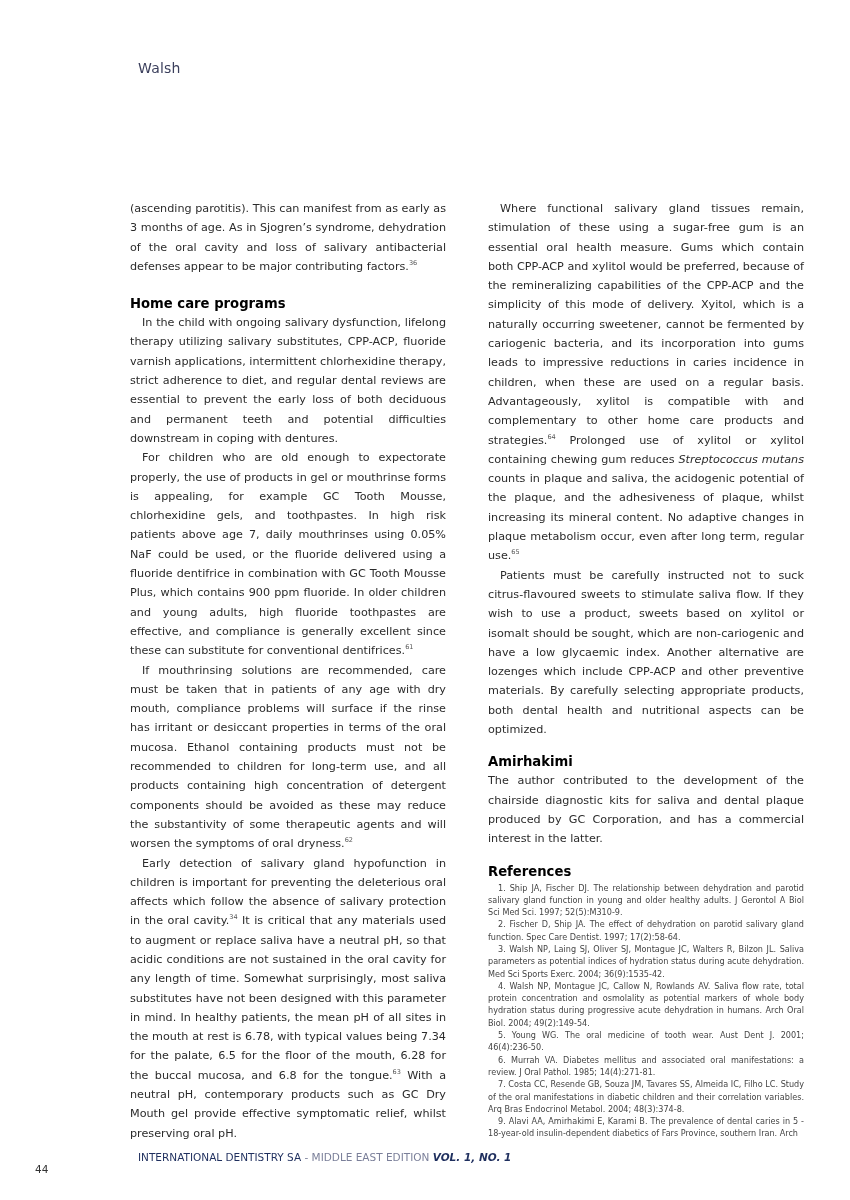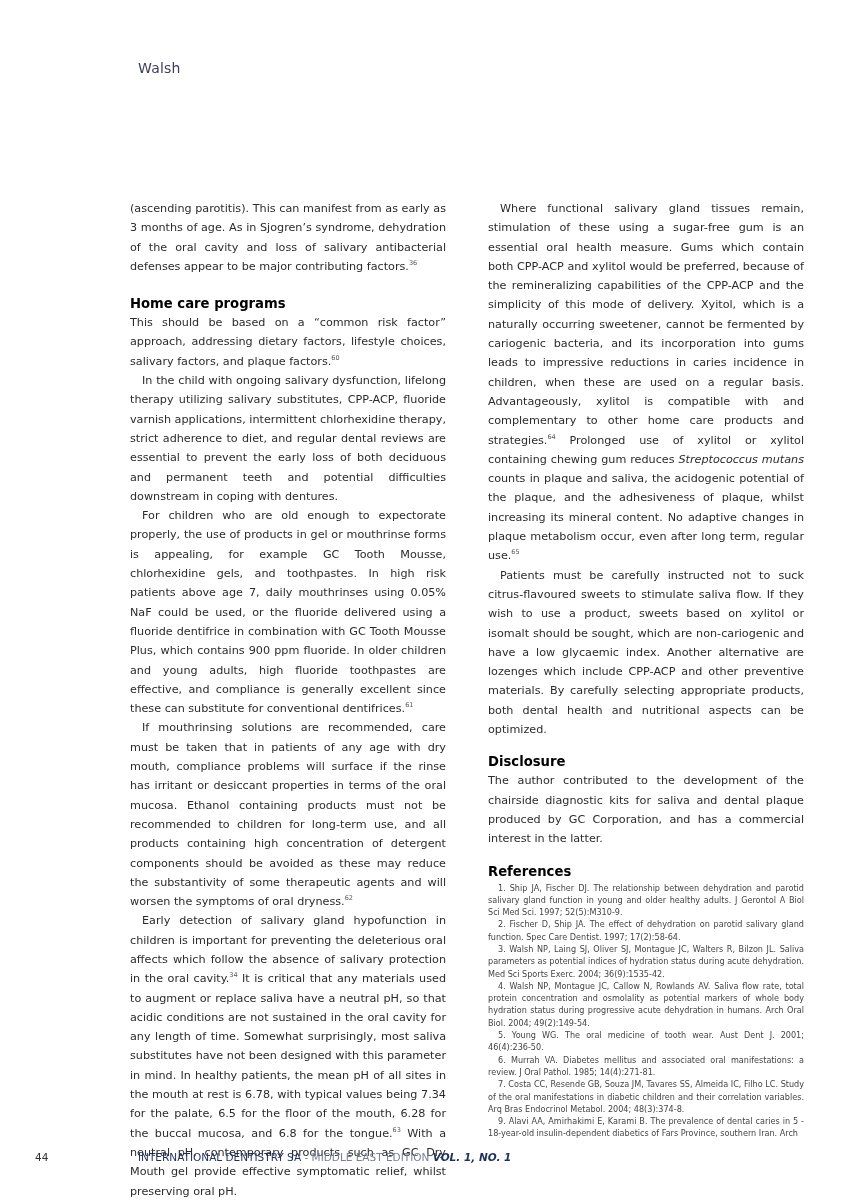--- a/index.html
+++ b/index.html
@@ -11,47 +11,46 @@
   .col-right { left: 488px; }
   .col p { margin: 0; }
   .col p.indent { text-indent: 12px; }
   .col sup { font-size: 6.5px; line-height: 0; vertical-align: 5px; color: #555; }
   h2.sec { font-size: 13.2px; font-weight: bold; color: #000000; margin: 0; line-height: 18px; }
   .gap { height: 19px; }
   .gap-sm { height: 14px; }
   .refs { font-size: 8.1px; line-height: 12.3px; color: #444; text-align: justify; margin-top: 1px; }
   .refs p { margin: 0; text-indent: 10px; }
   .footer { position: absolute; top: 1151px; left: 0; width: 850px; font-size: 10.5px; }
-  .page-num { position: absolute; left: 35px; color: #333; }
+  .page-num { position: absolute; left: 35px; color: #333; margin-top: 12px; }
   .journal { position: absolute; left: 138px; color: #1f2f5e; white-space: nowrap; }
   .journal .ed { color: #7a7f99; }
   .journal .vol { font-style: italic; font-weight: bold; color: #1f2f5e; }
   em { font-style: italic; }
 </style>
 </head>
 <body>
 
 <div class="running-head">Walsh</div>
 
 <div class="col col-left">
   <p><span>(ascending parotitis). This can manifest from as early as 3 months of age. As in Sjogren’s syndrome, dehydration of the oral cavity and loss of salivary antibacterial defenses appear to be major contributing factors.</span><sup>36</sup></p>
   <div class="gap"></div>
   <h2 class="sec">Home care programs</h2>
-  <p><span>This should be based on a “common risk factor” approach, addressing dietary factors, lifestyle choices, salivary factors, and plaque factors.</span><sup>60</sup></p>
   <p class="indent">In the child with ongoing salivary dysfunction, lifelong therapy utilizing salivary substitutes, CPP-ACP, fluoride varnish applications, intermittent chlorhexidine therapy, strict adherence to diet, and regular dental reviews are essential to prevent the early loss of both deciduous and permanent teeth and potential difficulties downstream in coping with dentures.</p>
   <p class="indent"><span>For children who are old enough to expectorate properly, the use of products in gel or mouthrinse forms is appealing, for example GC Tooth Mousse, chlorhexidine gels, and toothpastes. In high risk patients above age 7, daily mouthrinses using 0.05% NaF could be used, or the fluoride delivered using a fluoride dentifrice in combination with GC Tooth Mousse Plus, which contains 900 ppm fluoride. In older children and young adults, high fluoride toothpastes are effective, and compliance is generally excellent since these can substitute for conventional dentifrices.</span><sup>61</sup></p>
   <p class="indent"><span>If mouthrinsing solutions are recommended, care must be taken that in patients of any age with dry mouth, compliance problems will surface if the rinse has irritant or desiccant properties in terms of the oral mucosa. Ethanol containing products must not be recommended to children for long-term use, and all products containing high concentration of detergent components should be avoided as these may reduce the substantivity of some therapeutic agents and will worsen the symptoms of oral dryness.</span><sup>62</sup></p>
   <p class="indent"><span>Early detection of salivary gland hypofunction in children is important for preventing the deleterious oral affects which follow the absence of salivary protection in the oral cavity.</span><sup>34</sup><span> It is critical that any materials used to augment or replace saliva have a neutral pH, so that acidic conditions are not sustained in the oral cavity for any length of time. Somewhat surprisingly, most saliva substitutes have not been designed with this parameter in mind. In healthy patients, the mean pH of all sites in the mouth at rest is 6.78, with typical values being 7.34 for the palate, 6.5 for the floor of the mouth, 6.28 for the buccal mucosa, and 6.8 for the tongue.</span><sup>63</sup><span> With a neutral pH, contemporary products such as GC Dry Mouth gel provide effective symptomatic relief, whilst preserving oral pH.</span></p>
 </div>
 
 <div class="col col-right">
   <p class="indent"><span>Where functional salivary gland tissues remain, stimulation of these using a sugar-free gum is an essential oral health measure. Gums which contain both CPP-ACP and xylitol would be preferred, because of the remineralizing capabilities of the CPP-ACP and the simplicity of this mode of delivery. Xyitol, which is a naturally occurring sweetener, cannot be fermented by cariogenic bacteria, and its incorporation into gums leads to impressive reductions in caries incidence in children, when these are used on a regular basis. Advantageously, xylitol is compatible with and complementary to other home care products and strategies.</span><sup>64</sup><span> Prolonged use of xylitol or xylitol containing chewing gum reduces </span><em>Streptococcus mutans</em><span> counts in plaque and saliva, the acidogenic potential of the plaque, and the adhesiveness of plaque, whilst increasing its mineral content. No adaptive changes in plaque metabolism occur, even after long term, regular use.</span><sup>65</sup></p>
   <p class="indent">Patients must be carefully instructed not to suck citrus-flavoured sweets to stimulate saliva flow. If they wish to use a product, sweets based on xylitol or isomalt should be sought, which are non-cariogenic and have a low glycaemic index. Another alternative are lozenges which include CPP-ACP and other preventive materials. By carefully selecting appropriate products, both dental health and nutritional aspects can be optimized.</p>
   <div class="gap-sm"></div>
-  <h2 class="sec">Disclosure</h2>
+  <h2 class="sec">Amirhakimi</h2>
   <p>The author contributed to the development of the chairside diagnostic kits for saliva and dental plaque produced by GC Corporation, and has a commercial interest in the latter.</p>
   <div class="gap-sm"></div>
   <h2 class="sec">References</h2>
   <div class="refs">
     <p>1. Ship JA, Fischer DJ. The relationship between dehydration and parotid salivary gland function in young and older healthy adults.  J Gerontol A Biol Sci Med Sci. 1997; 52(5):M310-9.</p>
     <p>2. Fischer D, Ship JA. The effect of dehydration on parotid salivary gland function. Spec Care Dentist. 1997; 17(2):58-64.</p>
     <p>3. Walsh NP, Laing SJ, Oliver SJ, Montague JC, Walters R, Bilzon JL. Saliva parameters as potential indices of hydration status during acute dehydration. Med Sci Sports Exerc. 2004; 36(9):1535-42.</p>
     <p>4. Walsh NP, Montague JC, Callow N, Rowlands AV. Saliva flow rate, total protein concentration and osmolality as potential markers of whole body hydration status during progressive acute dehydration in humans. Arch Oral Biol. 2004; 49(2):149-54.</p>
     <p>5. Young WG. The oral medicine of tooth wear. Aust Dent J. 2001; 46(4):236-50.</p>
     <p>6. Murrah VA. Diabetes mellitus and associated oral manifestations: a review. J Oral Pathol. 1985; 14(4):271-81.</p>

